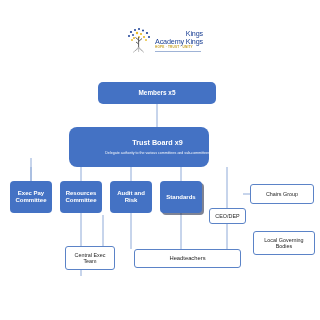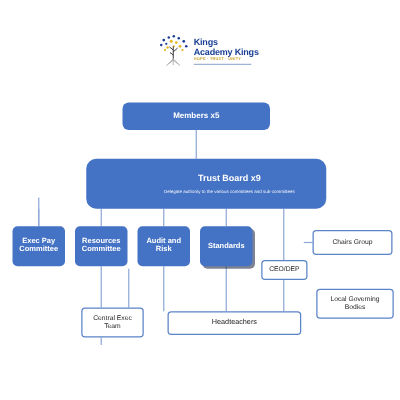--- a/index.html
+++ b/index.html
@@ -38,24 +38,25 @@
     flex: 0 0 26px;
   }
   #logo-text {
     display: flex;
     flex-direction: column;
     justify-content: center;
     line-height: 1.02;
   }
   .logo-line {
     font-size: 7.2px;
-    font-weight: bold;
+    font-weight: normal;
     color: #1a3f94;
     letter-spacing: -0.15px;
     white-space: nowrap;
+    text-align: right;
   }
   #logo-tag {
     font-size: 3.1px;
     font-weight: bold;
     color: #c9a227;
     letter-spacing: 0.2px;
     white-space: nowrap;
     margin-top: 1px;
   }
   #logo-rule {
@@ -104,21 +105,21 @@
   .node-sub {
     font-size: 3.6px;
     font-weight: normal;
     margin-top: 4px;
     opacity: 0.95;
     white-space: nowrap;
   }
   
   #members      { left: 98px;  top: 82px;  width: 118px; height: 22px; border-radius: 5px; }
   #members .node-title { font-size: 6.4px; }
-  #trust-board  { left: 69px;  top: 127px; width: 192px; height: 40px; border-radius: 8px; padding-left: 37px; }
+  #trust-board  { left: 69px;  top: 127px; width: 140px; height: 40px; border-radius: 8px; padding-left: 37px; }
   #trust-board .node-title { font-size: 7.2px; }
 
   #exec-pay     { left: 10px;  top: 181px; width: 42px; height: 32px; }
   #resources    { left: 60px;  top: 181px; width: 42px; height: 32px; }
   #audit-risk   { left: 110px; top: 181px; width: 42px; height: 32px; }
   #standards    { left: 160px; top: 181px; width: 42px; height: 32px; }
 
   #chairs-group { left: 250px; top: 184px; width: 64px; height: 20px; }
   #ceo-dep      { left: 209px; top: 208px; width: 37px; height: 16px; }
   #lgb          { left: 253px; top: 231px; width: 62px; height: 24px; }

